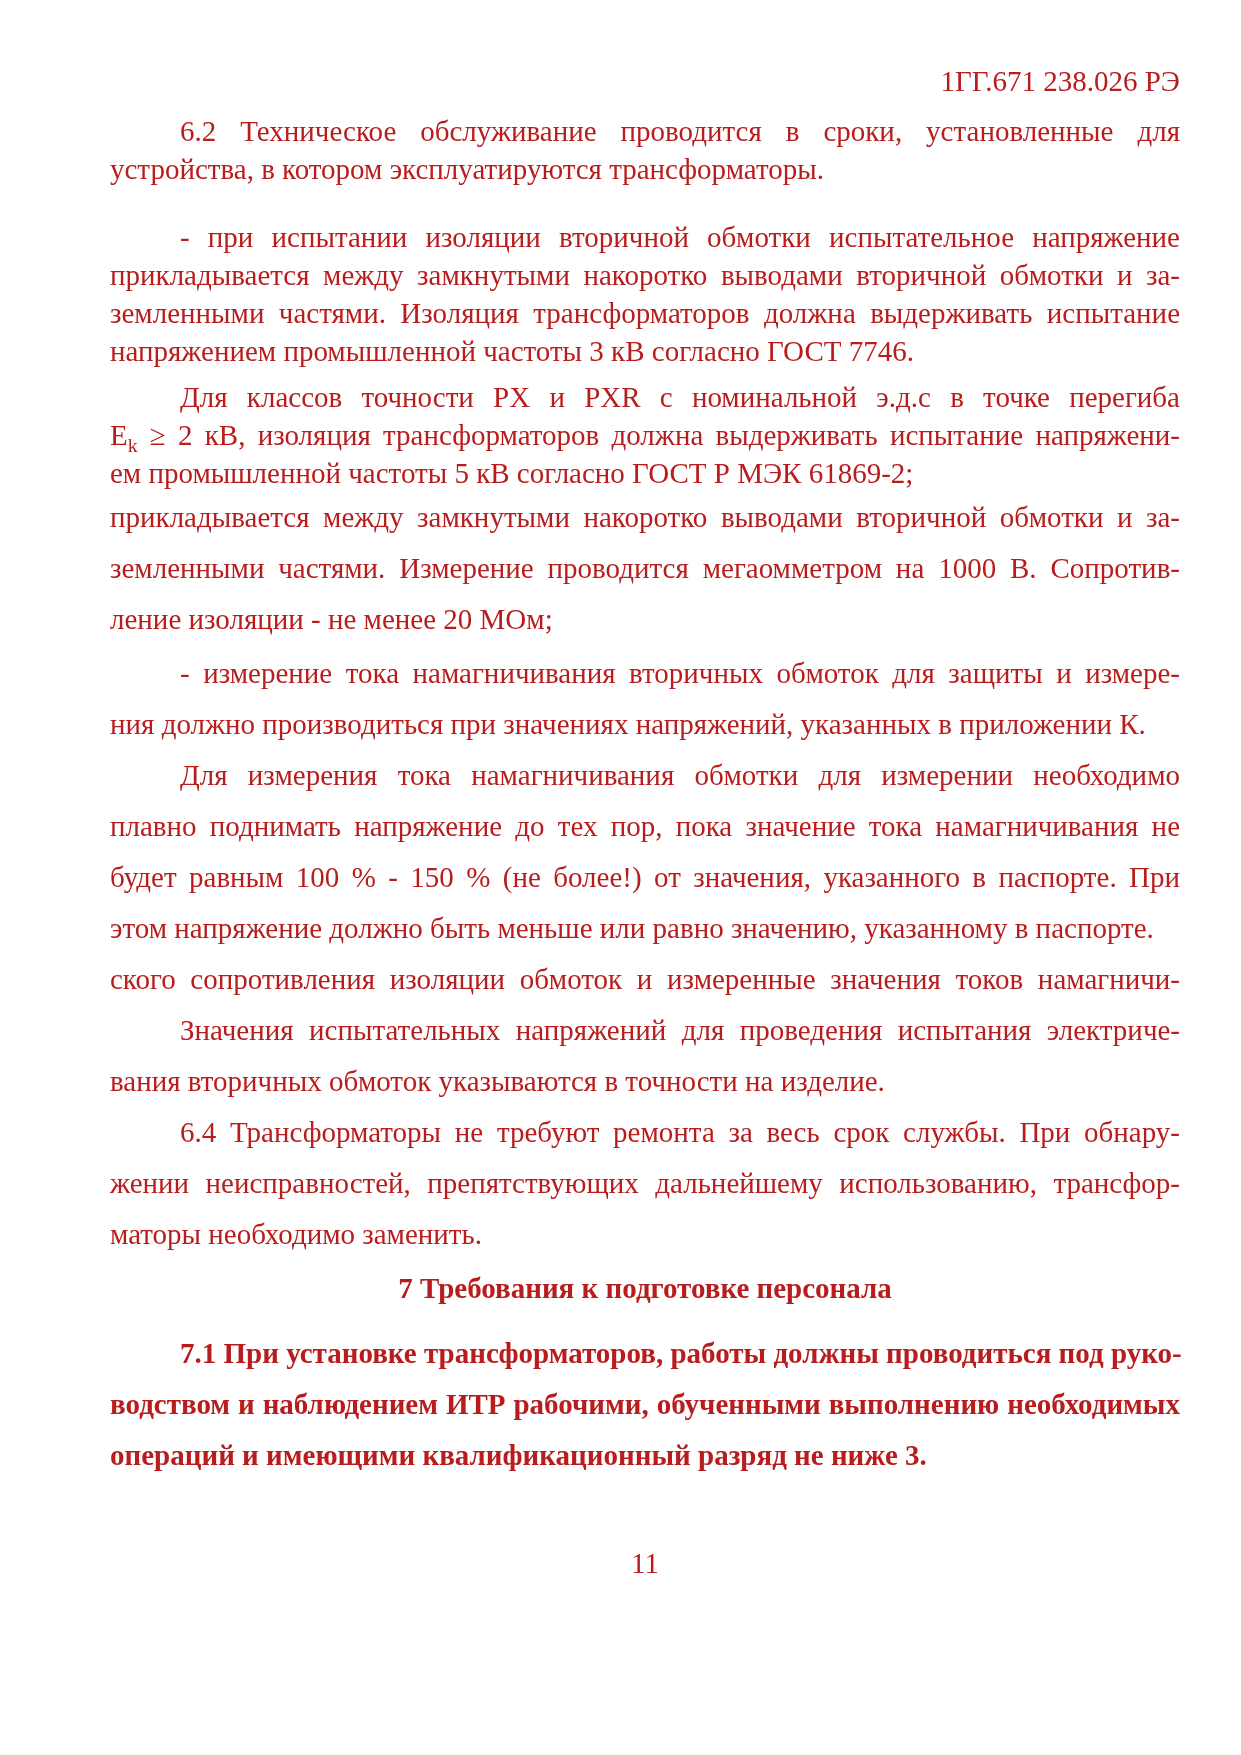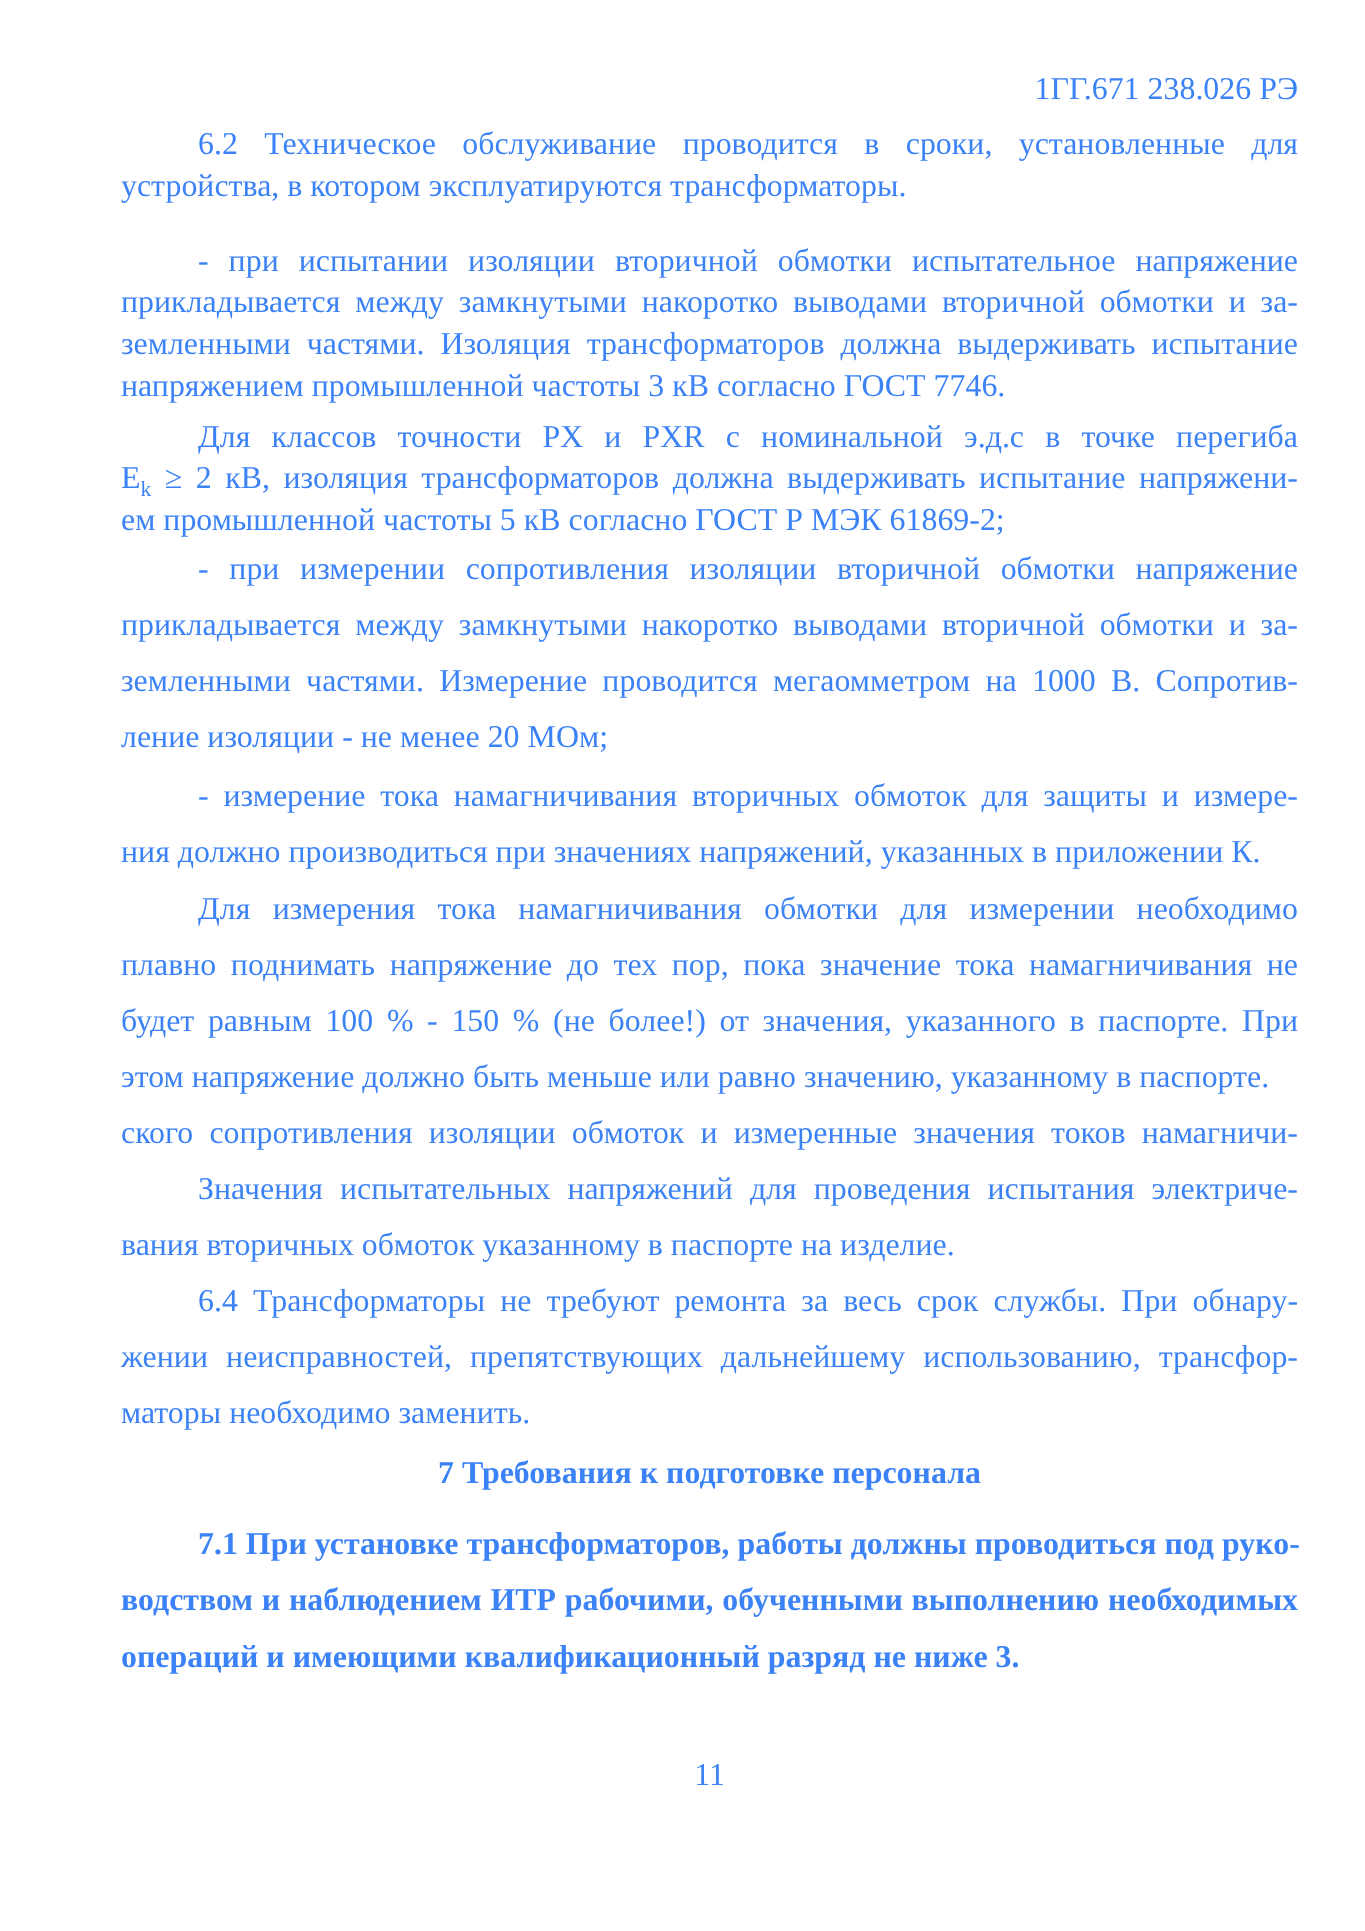--- a/index.html
+++ b/index.html
@@ -3,21 +3,21 @@
 <meta charset="utf-8">
 <style>
   html, body { margin: 0; padding: 0; background: #ffffff; }
   .page {
     position: relative;
     width: 1241px;
     height: 1755px;
     box-sizing: border-box;
     padding: 66px 61px 0 110px;
     background: #ffffff;
-    color: #3b82f6;
+    color: #b91c1c;
     font-family: "Liberation Serif", "DejaVu Serif", serif;
     font-size: 29px;
     overflow: hidden;
   }
   .doc-code {
     line-height: 30px;
     text-align: right;
     white-space: nowrap;
   }
   .block { margin: 0; }
@@ -58,39 +58,38 @@
         <div class="line">прикладывается между замкнутыми накоротко выводами вторичной обмотки и за-</div>
         <div class="line">земленными частями. Изоляция трансформаторов должна выдерживать испытание</div>
         <div class="line last">напряжением промышленной частоты 3 кВ согласно ГОСТ 7746.</div>
       </div>
       <div class="block sp38" style="margin-top: 8px;">
         <div class="line first">Для классов точности PX и PXR с номинальной э.д.с в точке перегиба</div>
         <div class="line">E<sub>k</sub> ≥ 2 кВ, изоляция трансформаторов должна выдерживать испытание напряжени-</div>
         <div class="line last">ем промышленной частоты 5 кВ согласно ГОСТ Р МЭК 61869-2;</div>
       </div>
       <div class="block sp51">
-        <div class="line first">- при измерении сопротивления изоляции вторичной обмотки напряжение</div>
         <div class="line">прикладывается между замкнутыми накоротко выводами вторичной обмотки и за-</div>
         <div class="line">земленными частями. Измерение проводится мегаомметром на 1000 В. Сопротив-</div>
         <div class="line last">ление изоляции - не менее 20 МОм;</div>
       </div>
       <div class="block sp51" style="margin-top: 3px;">
         <div class="line first">- измерение тока намагничивания вторичных обмоток для защиты и измере-</div>
         <div class="line last">ния должно производиться при значениях напряжений, указанных в приложении К.</div>
       </div>
       <div class="block sp51">
         <div class="line first">Для измерения тока намагничивания обмотки для измерении необходимо</div>
         <div class="line">плавно поднимать напряжение до тех пор, пока значение тока намагничивания не</div>
         <div class="line">будет равным 100 % - 150 % (не более!) от значения, указанного в паспорте. При</div>
         <div class="line last">этом напряжение должно быть меньше или равно значению, указанному в паспорте.</div>
       </div>
       <div class="block sp51">
         <div class="line">ского сопротивления изоляции обмоток и измеренные значения токов намагничи-</div>
         <div class="line first">Значения испытательных напряжений для проведения испытания электриче-</div>
-        <div class="line last">вания вторичных обмоток указанному в паспорте на изделие.</div>
+        <div class="line last">вания вторичных обмоток указываются в точности на изделие.</div>
       </div>
       <div class="block sp51">
         <div class="line first">6.4 Трансформаторы не требуют ремонта за весь срок службы. При обнару-</div>
         <div class="line">жении неисправностей, препятствующих дальнейшему использованию, трансфор-</div>
         <div class="line last">маторы необходимо заменить.</div>
       </div>
       <div class="block sp51 heading" style="margin-top: 3px;">7 Требования к подготовке персонала</div>
       <div class="block sp51" style="margin-top: 14px; font-weight: bold;">
         <div class="line first">7.1 При установке трансформаторов, работы должны проводиться под руко-</div>
         <div class="line">водством и наблюдением ИТР рабочими, обученными выполнению необходимых</div>

